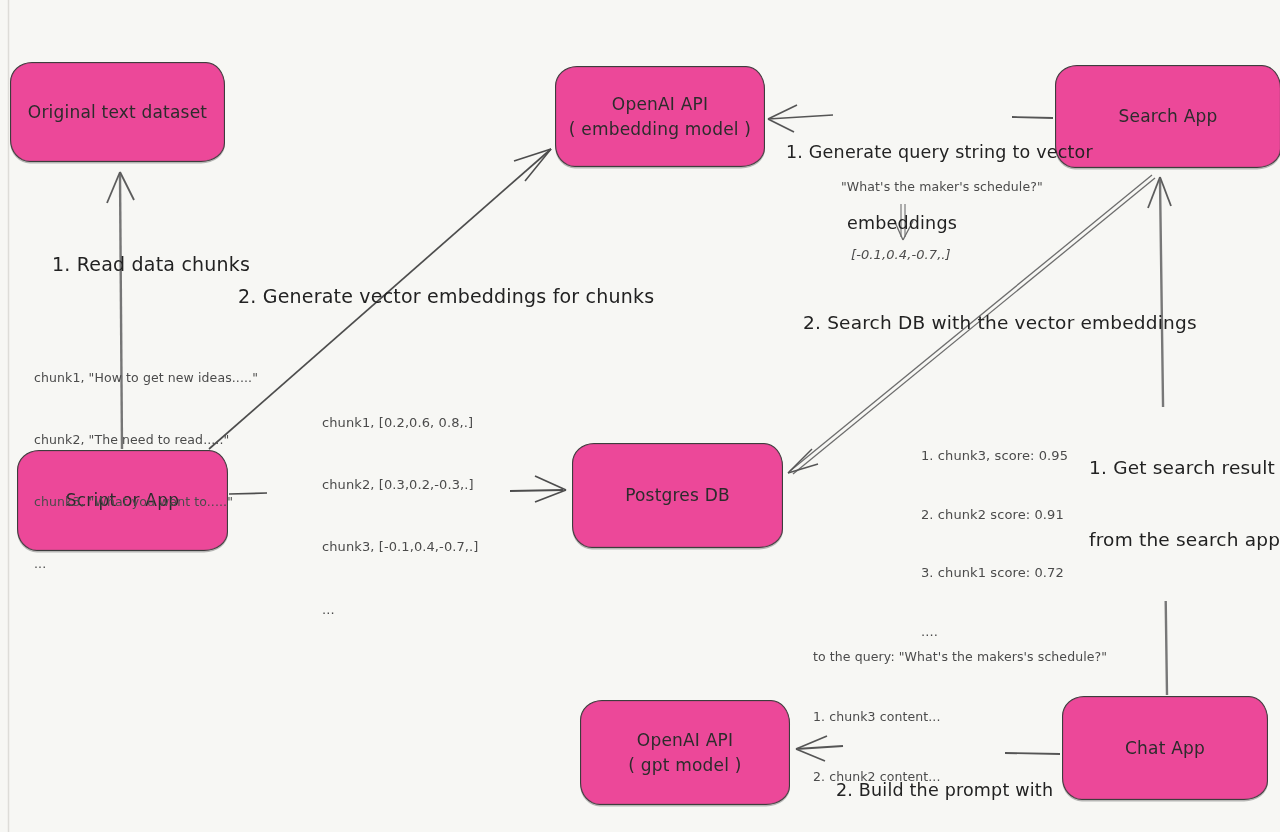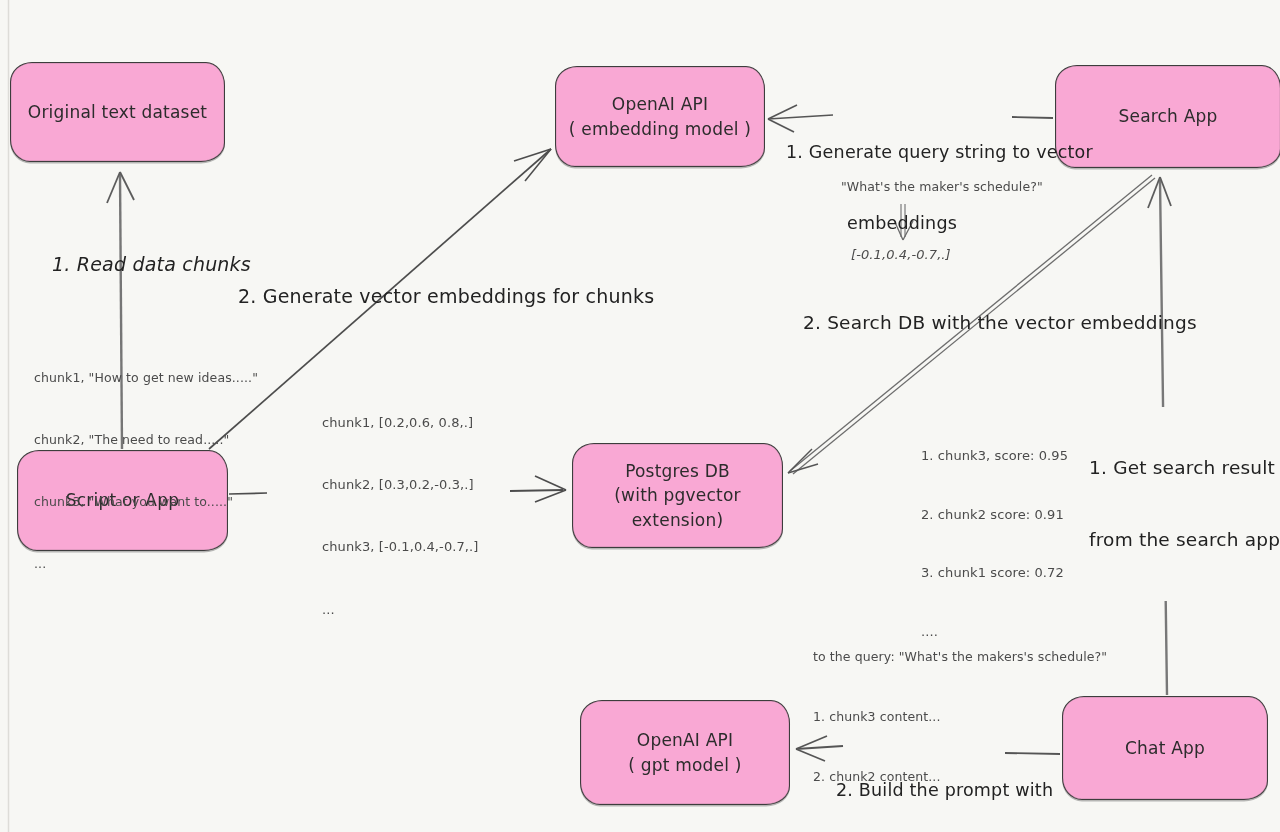--- a/index.html
+++ b/index.html
@@ -5,21 +5,21 @@
   html,body{margin:0;padding:0;background:#eceae7;}
   .canvas{
     position:relative;width:1280px;height:832px;overflow:hidden;
     background:#f7f7f4;
     font-family:"DejaVu Sans","Liberation Sans",sans-serif;
     color:#2f2f2f;
   }
   svg.arrows{position:absolute;inset:0;pointer-events:none;}
   .node{
     position:absolute;display:flex;flex-direction:column;align-items:center;justify-content:center;
-    background:#f9a8d4;border:1.7px solid #3d3d3d;
+    background:#ec4899;border:1.7px solid #3d3d3d;
     border-radius:22px 19px 24px 20px / 20px 23px 19px 22px;
     box-shadow:0 1.5px 0 rgba(60,60,60,.35), inset 0 0 0 .4px rgba(60,60,60,.25);
     box-sizing:border-box;text-align:center;
   }
   .node .nl{font-size:17px;letter-spacing:.2px;line-height:1.45;color:#2c2c2c;}
   .elabel{position:absolute;color:#222;white-space:pre;letter-spacing:.2px;}
   .elabel .ln{white-space:pre;}
   .ann{position:absolute;color:#4b4b4b;white-space:pre;letter-spacing:.1px;}
   .mask{background:#f7f7f4;padding:1px 3px;}
   .center{text-align:center;}
@@ -99,33 +99,32 @@
   <div class="node" style="left:1055px;top:65px;width:226px;height:103px">
     <span class="nl">Search App</span>
   </div>
 
   <div class="node" style="left:17px;top:450px;width:211px;height:101px">
     <span class="nl">Script or App</span>
   </div>
 
   <div class="node" style="left:572px;top:443px;width:211px;height:105px">
     <span class="nl">Postgres DB</span>
-    <span class="nl">(with pgvector extension)</span>
   </div>
 
   <div class="node" style="left:580px;top:700px;width:210px;height:105px">
     <span class="nl">OpenAI API</span>
     <span class="nl">( gpt model )</span>
   </div>
 
   <div class="node" style="left:1062px;top:696px;width:206px;height:104px">
     <span class="nl">Chat App</span>
   </div>
 
-  <div class="elabel" style="left:52px;top:253px;font-size:19px;font-style:italic;">1. Read data chunks</div>
+  <div class="elabel" style="left:52px;top:253px;font-size:19px;">1. Read data chunks</div>
 
   <div class="elabel" style="left:238px;top:285px;font-size:19px;">2. Generate vector embeddings for chunks</div>
 
 
   <div class="elabel center" style="left:786px;top:94px;width:232px;font-size:17.5px;line-height:1.35;">
     <div class="ln">1. Generate query string to vector</div>
     <div class="ln">embeddings</div>
   </div>
 
   <div class="elabel" style="left:803px;top:312px;font-size:18.5px;">2. Search DB with the vector embeddings</div>

